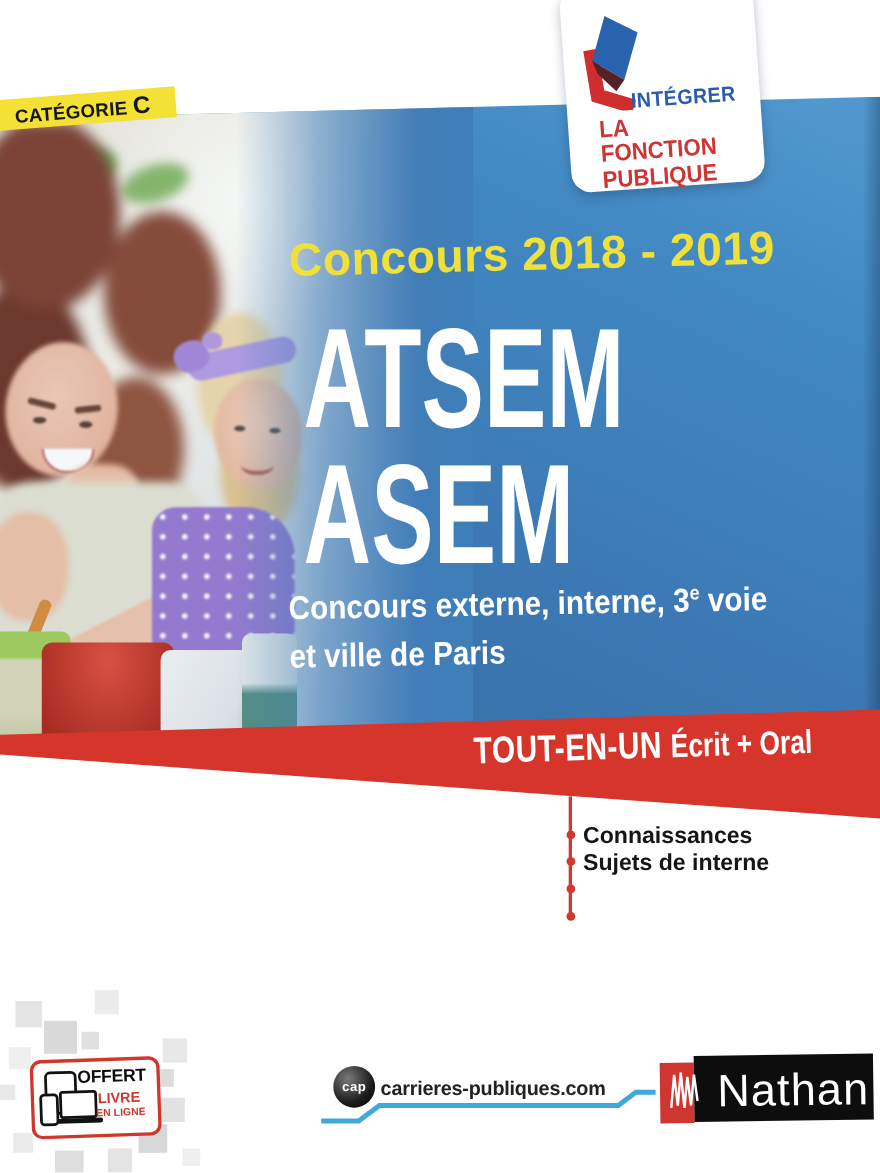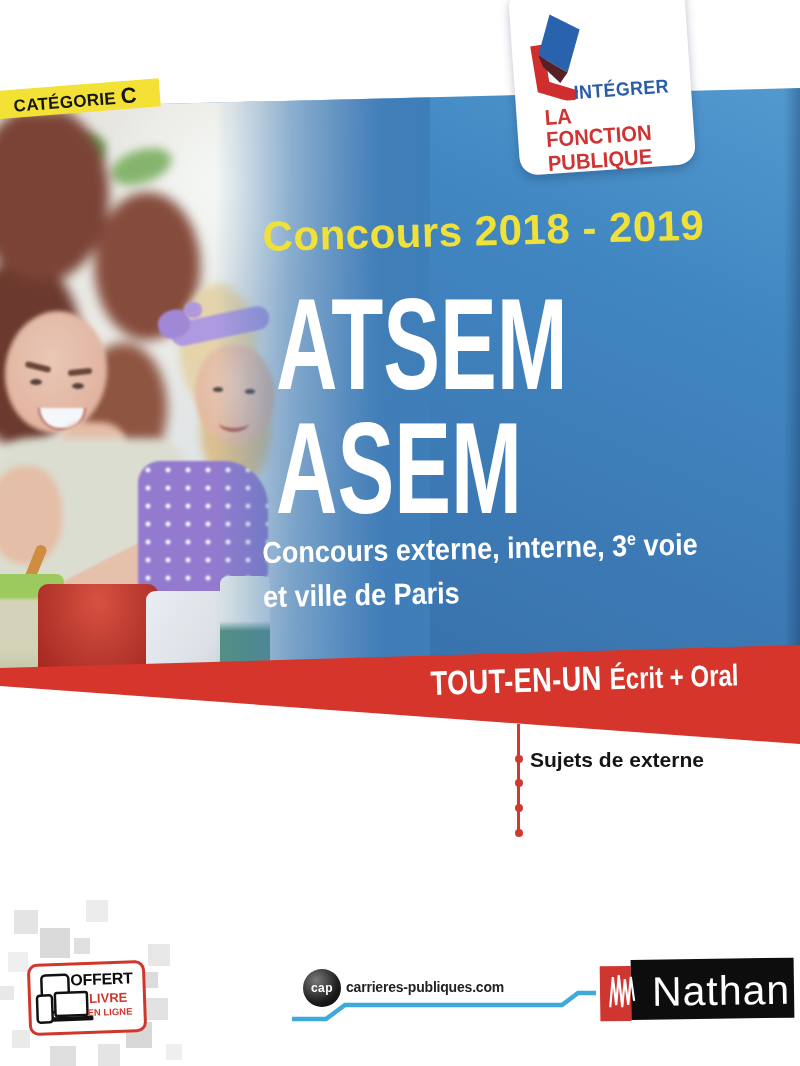--- a/index.html
+++ b/index.html
@@ -123,21 +123,21 @@
   .promo-icons{position:absolute;left:4px;top:6px;}
   .promo-text{position:absolute;left:40px;top:7px;line-height:1;}
   .promo-text .p1{font-size:16px;font-weight:900;color:#0d0d0d;letter-spacing:-.3px;}
   .promo-text .p2{font-size:13px;font-weight:800;color:#d0372c;margin:4px 0 0 18px;}
   .promo-text .p3{font-size:9.5px;font-weight:800;color:#d0372c;margin:3px 0 0 16px;}
 
   .cap-circle{position:absolute;left:303px;top:969px;width:38px;height:38px;border-radius:50%;
     background:radial-gradient(circle at 35% 30%,#7a7a7a,#1c1c1c 60%,#000);
     display:flex;align-items:center;justify-content:center;z-index:2;}
   .cap-circle span{color:#fff;font-size:12px;font-weight:800;letter-spacing:.5px;}
-  .cap-site{position:absolute;left:346px;top:979px;font-size:14px;font-weight:600;color:#222;
+  .cap-site{position:absolute;left:346px;top:979px;font-size:18px;font-weight:600;color:#222;
     letter-spacing:-.2px;z-index:2;white-space:nowrap;}
   .cap-line{position:absolute;left:288px;top:985px;z-index:1;}
 
   .nathan{position:absolute;left:600px;top:958px;width:196px;height:64px;transform:rotate(-.8deg);}
   .nathan .red{position:absolute;left:0;top:7px;width:31px;height:55px;background:#cf3630;}
   .nathan .black{position:absolute;left:31px;top:1px;width:163px;height:60px;background:#0d0d0d;}
   .nathan .scribble{position:absolute;left:4px;top:12px;}
   .nathan .word{position:absolute;left:52px;top:10px;font-size:41px;font-weight:500;color:#fff;
     letter-spacing:1px;}
 </style>
@@ -214,21 +214,22 @@
   <div class="banner-text">
     <span class="strong">TOUT-EN-UN</span><span class="rest">Écrit + Oral</span>
   </div>
 
   <div class="feat-line"></div>
   <div class="feat-dot" style="top:755px"></div>
   <div class="feat-dot" style="top:779px"></div>
   <div class="feat-dot" style="top:804px"></div>
   <div class="feat-dot" style="top:829px"></div>
   <ul class="features">
-    <li>Sujets de externe</li>
+    <li>Connaissances</li>
+    <li>Sujets de interne</li>
   </ul>
 
   <div class="sq" style="left:14px;top:910px;width:24px;height:24px;background:#e4e4e4"></div>
   <div class="sq" style="left:40px;top:928px;width:30px;height:30px;background:#dadada"></div>
   <div class="sq" style="left:86px;top:900px;width:22px;height:22px;background:#ececec"></div>
   <div class="sq" style="left:74px;top:938px;width:16px;height:16px;background:#e0e0e0"></div>
   <div class="sq" style="left:8px;top:952px;width:20px;height:20px;background:#efefef"></div>
   <div class="sq" style="left:148px;top:944px;width:22px;height:22px;background:#e7e7e7"></div>
   <div class="sq" style="left:142px;top:972px;width:16px;height:16px;background:#dcdcdc"></div>
   <div class="sq" style="left:146px;top:998px;width:22px;height:22px;background:#e2e2e2"></div>

